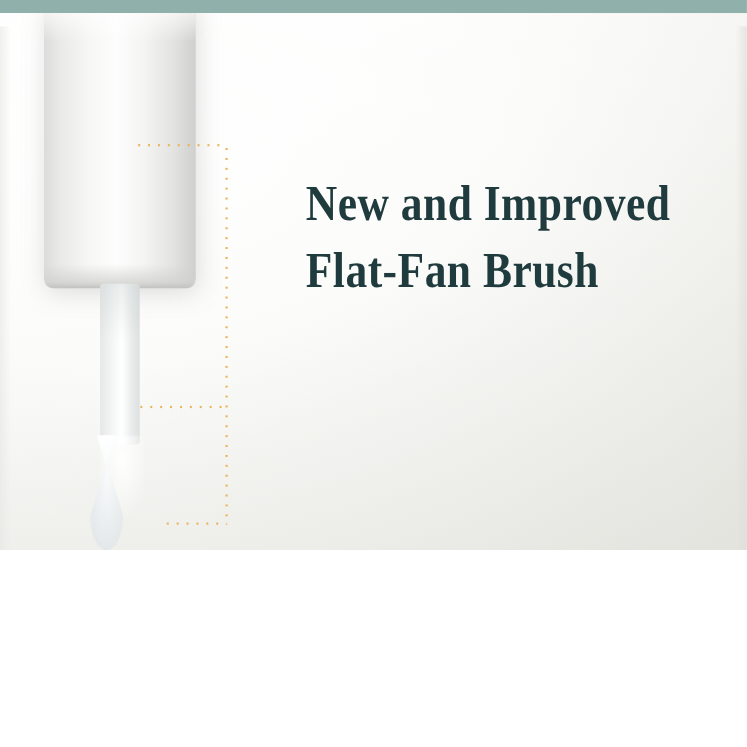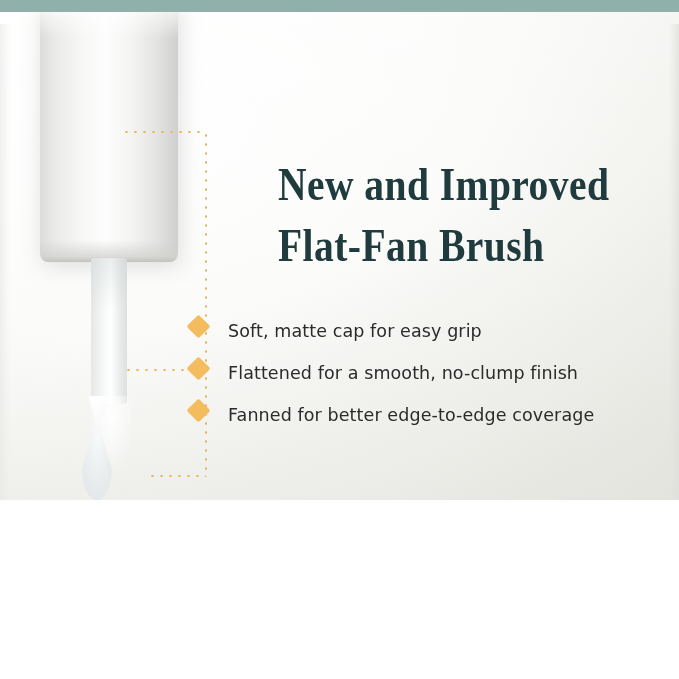--- a/index.html
+++ b/index.html
@@ -323,34 +323,20 @@
     <div class="dots-h" style="left:124px; top:357px; width:82px;"></div>
     <div class="dots-v" style="left:205px; top:317px; height:148px;"></div>
 
     <div class="dots-h" style="left:148px; top:463px; width:58px;"></div>
 
     <h1 class="headline">
       <span>New and Improved</span>
       <span class="l2">Flat-Fan Brush</span>
     </h1>
 
-    <div class="bullets">
-      <div class="bullet-row">
-        <span class="diamond"></span>
-        <span class="bullet-text">Soft, matte cap for easy grip</span>
-      </div>
-      <div class="bullet-row">
-        <span class="diamond"></span>
-        <span class="bullet-text">Flattened for a smooth, no-clump finish</span>
-      </div>
-      <div class="bullet-row">
-        <span class="diamond"></span>
-        <span class="bullet-text">Fanned for better edge-to-edge coverage</span>
-      </div>
-    </div>
 
     <div class="edge-left"></div>
     <div class="edge-right"></div>
   </div>
 
   <div class="bottom-bar">
     <div class="seg-teal"></div>
     <div class="seg-gold"></div>
     <div class="seg-cream"></div>
     <div class="seg-logo">

